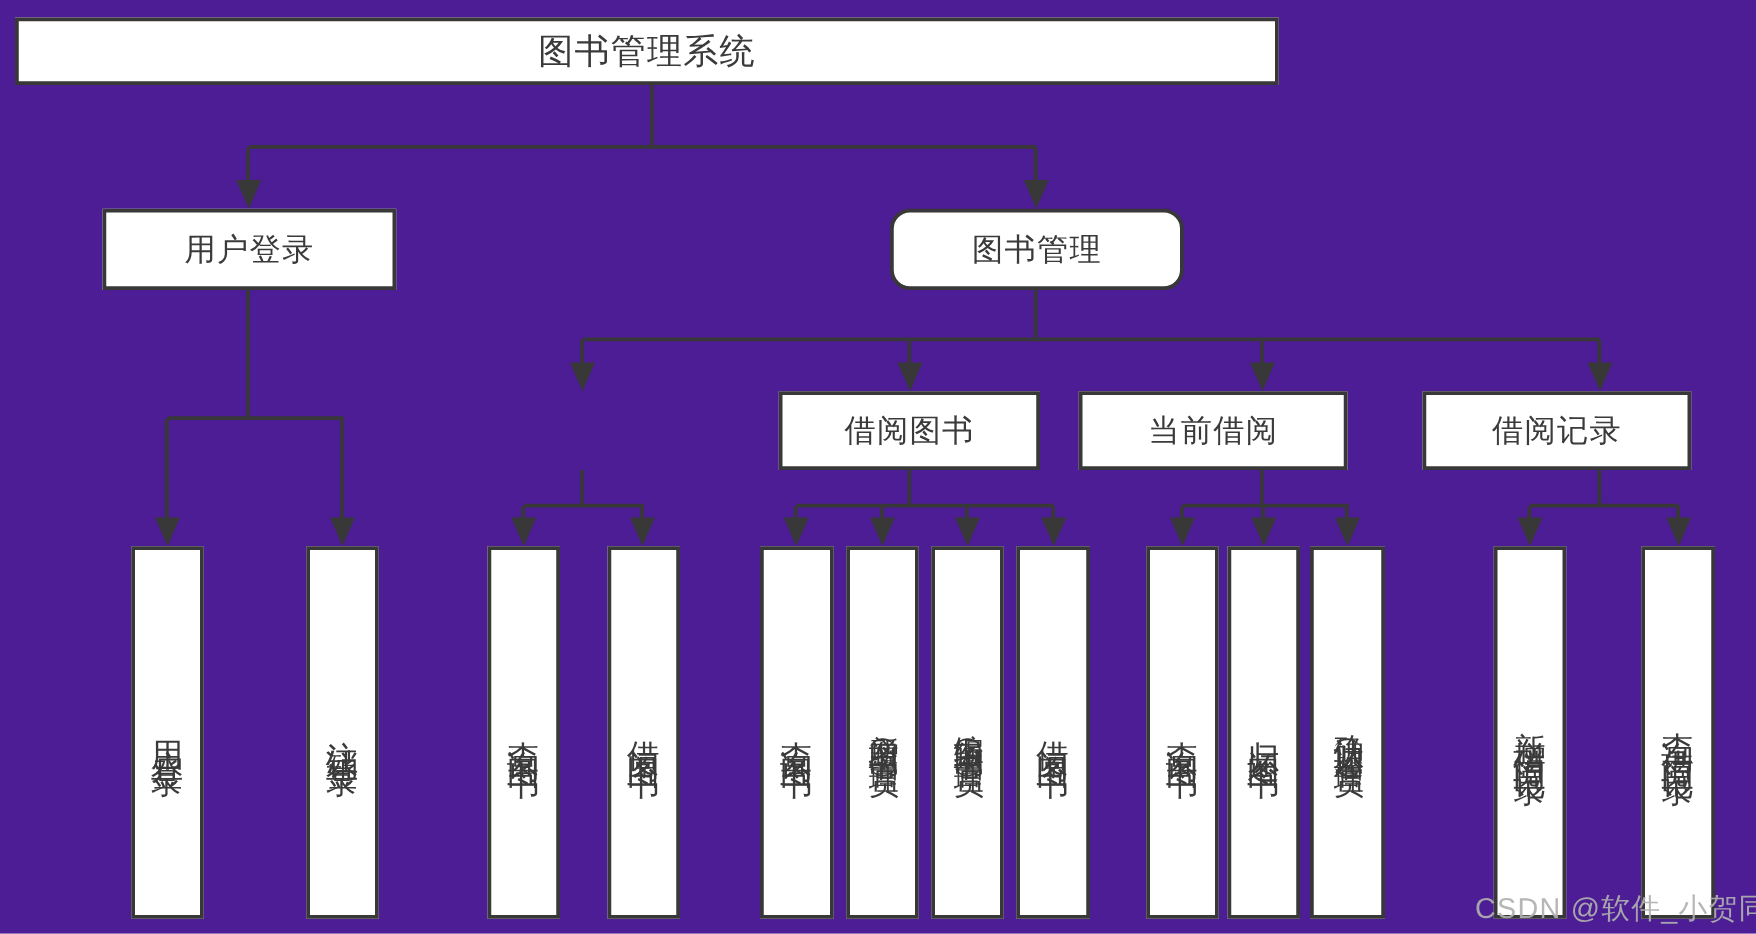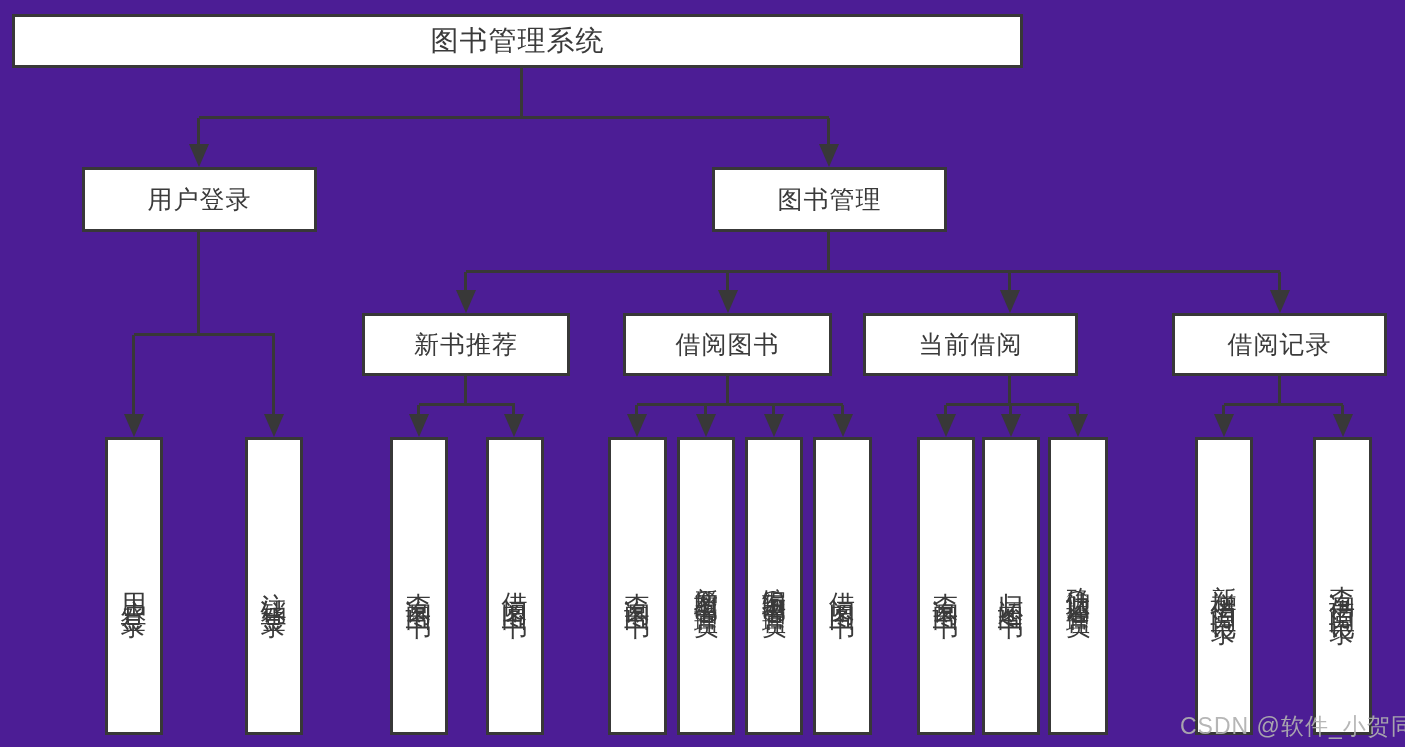--- a/index.html
+++ b/index.html
@@ -67,21 +67,21 @@
   <div class="vline" style="left:520px; top:68px;  height:50px;"></div>
   <div class="hline" style="left:199px; top:116px; width:630px;"></div>
   <div class="vline" style="left:197px; top:118px; height:30px;"></div>
   <div class="vline" style="left:827px; top:118px; height:30px;"></div>
   <div class="arrow" style="left:189px; top:144px;"></div>
   <div class="arrow" style="left:819px; top:144px;"></div>
 
   <div class="box" style="left:82px; top:167px; width:235px; height:65px;">
     <span>用户登录</span>
   </div>
-  <div class="box" style="left:712px; top:167px; width:235px; height:65px;">
+  <div class="box" style="left:712px; top:167px; width:235px; height:65px;border-radius:16px;">
     <span>图书管理</span>
   </div>
 
   <div class="vline" style="left:197px; top:232px; height:104px;"></div>
   <div class="hline" style="left:134px; top:333px; width:141px;"></div>
   <div class="vline" style="left:132px; top:335px; height:82px;"></div>
   <div class="vline" style="left:272px; top:335px; height:82px;"></div>
   <div class="arrow" style="left:124px; top:414px;"></div>
   <div class="arrow" style="left:264px; top:414px;"></div>
 
@@ -89,30 +89,27 @@
   <div class="hline" style="left:466px;  top:270px; width:814px;"></div>
   <div class="vline" style="left:464px;  top:272px; height:21px;"></div>
   <div class="vline" style="left:726px;  top:272px; height:21px;"></div>
   <div class="vline" style="left:1008px; top:272px; height:21px;"></div>
   <div class="vline" style="left:1278px; top:272px; height:21px;"></div>
   <div class="arrow" style="left:456px;  top:290px;"></div>
   <div class="arrow" style="left:718px;  top:290px;"></div>
   <div class="arrow" style="left:1000px; top:290px;"></div>
   <div class="arrow" style="left:1270px; top:290px;"></div>
 
-  <div class="box" style="left:362px; top:313px; width:208px; height:63px;">
-    <span>新书推荐</span>
-  </div>
   <div class="box" style="left:623px; top:313px; width:209px; height:63px;">
     <span>借阅图书</span>
   </div>
   <div class="box" style="left:863px; top:313px; width:215px; height:63px;">
     <span>当前借阅</span>
   </div>
-  <div class="box" style="left:1172px; top:313px; width:215px; height:63px;text-align:right;">
+  <div class="box" style="left:1138px; top:313px; width:215px; height:63px;text-align:right;">
     <span>借阅记录</span>
   </div>
 
   <div class="vline" style="left:464px; top:376px; height:29px;"></div>
   <div class="hline" style="left:419px; top:403px; width:96px;"></div>
   <div class="vline" style="left:417px; top:405px; height:12px;"></div>
   <div class="vline" style="left:512px; top:405px; height:12px;"></div>
   <div class="arrow" style="left:409px; top:414px;"></div>
   <div class="arrow" style="left:504px; top:414px;"></div>
 

